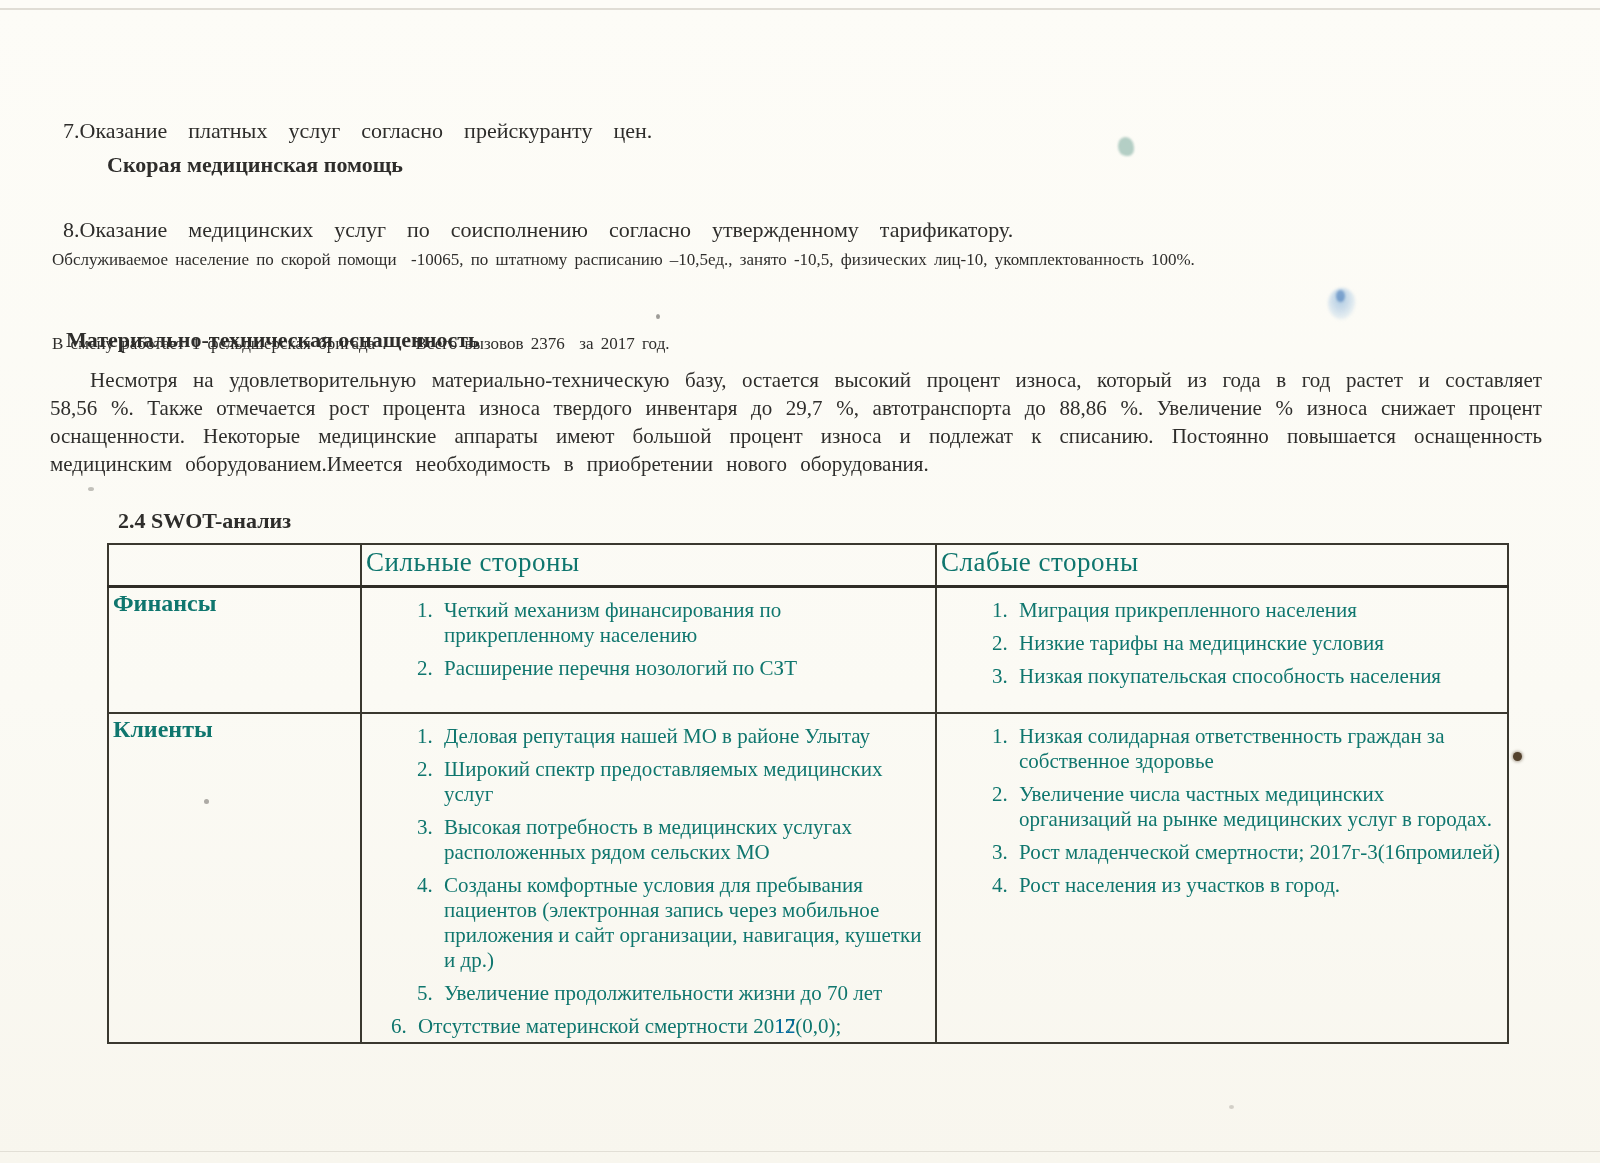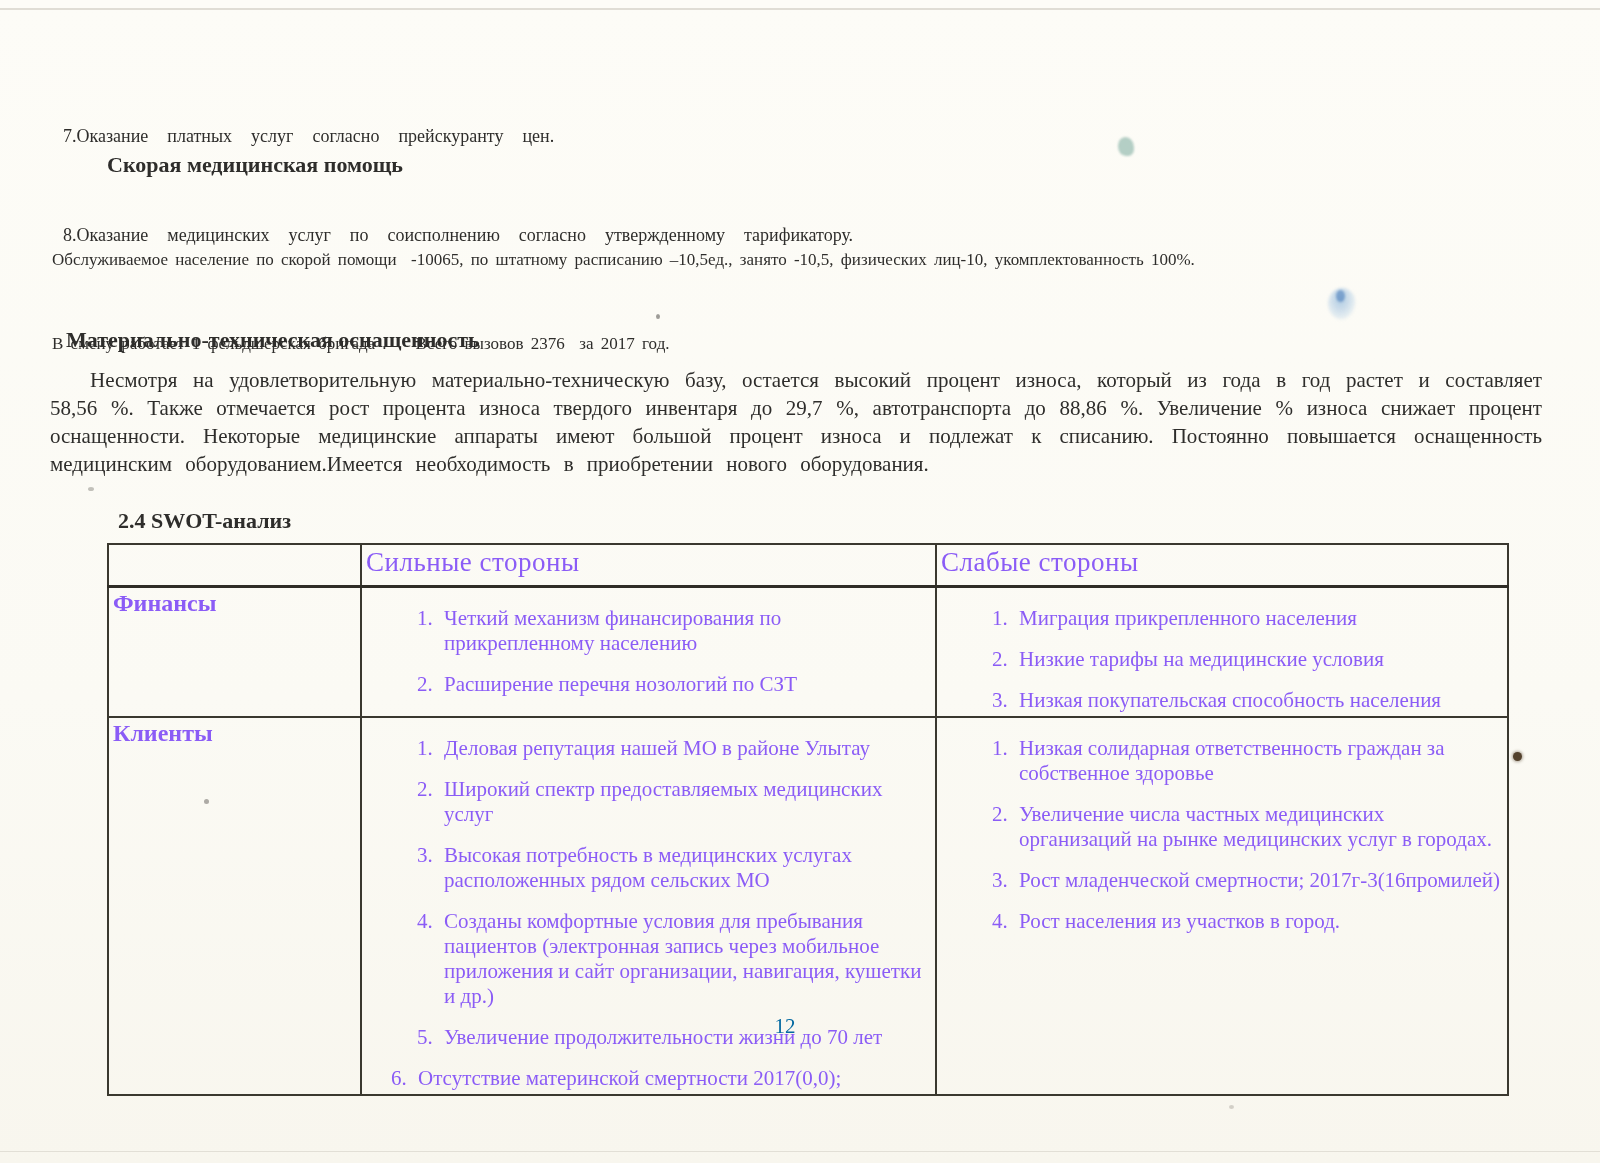--- a/index.html
+++ b/index.html
@@ -7,41 +7,41 @@
     width:1600px;height:1163px;position:relative;overflow:hidden;
     background:linear-gradient(180deg,#fdfcf7 0%,#fbfaf4 60%,#f8f6ee 100%);
     font-family:"Liberation Serif","DejaVu Serif",serif;
     color:#2e2d2b;
   }
   .abs{position:absolute;}
   
   .scan-edge-top{left:0;top:8px;width:1600px;height:2px;background:#d6d3ca;opacity:.75;}
   .scan-edge-bottom{left:0;top:1151px;width:1600px;height:1px;background:#dcd9cf;opacity:.8;}
   
-  .intro{left:63px;top:54px;font-size:18px;line-height:33px;word-spacing:5px;white-space:pre-wrap;}
+  .intro{left:63px;top:48px;font-size:22px;line-height:33px;word-spacing:5px;white-space:pre-wrap;}
   
   .h-bold{font-weight:bold;font-size:22px;}
   .ambulance-head{left:107px;top:152px;font-family:Liberation Serif, serif;}
   .ambulance-par{left:52px;top:190px;width:1505px;font-size:17px;line-height:28px;word-spacing:3px;white-space:pre-wrap;}
   .material-head{left:66px;top:327px;}
   .material-par{left:50px;top:366px;width:1492px;font-size:21px;line-height:28px;
     text-align:justify;text-indent:40px;word-spacing:8px;}
   .swot-head{left:118px;top:508px;}
   
   .swot-table{left:107px;top:543px;border-collapse:collapse;table-layout:fixed;width:1400px;
-    font-size:21px;color:#8b5cf6;}
+    font-size:21px;color:#0f766e;}
   .swot-table td{border:2px solid #3a382f;vertical-align:top;padding:2px 6px 2px 4px;overflow:hidden;}
   .swot-table tr.hdr td{border-bottom:3px solid #2f2d26;height:36px;}
   .swot-table col.c1{width:253px;} .swot-table col.c2{width:575px;} .swot-table col.c3{width:572px;}
   .hdr-label{font-size:27px;padding-left:8px;letter-spacing:.5px;}
   .cat-cell{font-weight:bold;font-size:24px;padding-left:10px;padding-top:4px;margin-top:32px;}
   tr.r-finance td{height:120px;}
   tr.r-clients td{height:310px;}
   .swot-table ol{margin:2px 0 0 0;padding-left:72px;line-height:25px;}
-  .swot-table ol li{padding-left:6px;margin:16px 0 1px 0;}
+  .swot-table ol li{padding-left:6px;margin:8px 0 1px 0;}
   .clients-str li:nth-child(6){margin-left:-26px;}
   
   .page-num{left:755px;top:1014px;width:60px;text-align:center;font-size:21px;color:#0369a1;}
   
   .smudge-blue{left:1328px;top:288px;width:28px;height:32px;border-radius:50%;
     background:radial-gradient(ellipse at 45% 35%,rgba(110,160,210,.55),rgba(150,190,225,.25) 60%,rgba(150,190,225,0) 75%);
     filter:blur(1.5px);}
   .smudge-blue-core{left:1336px;top:290px;width:9px;height:12px;border-radius:50%;
     background:rgba(70,122,185,.55);filter:blur(1px);}
   .smudge-green{left:1118px;top:137px;width:16px;height:19px;border-radius:50% 60% 40% 55%;

